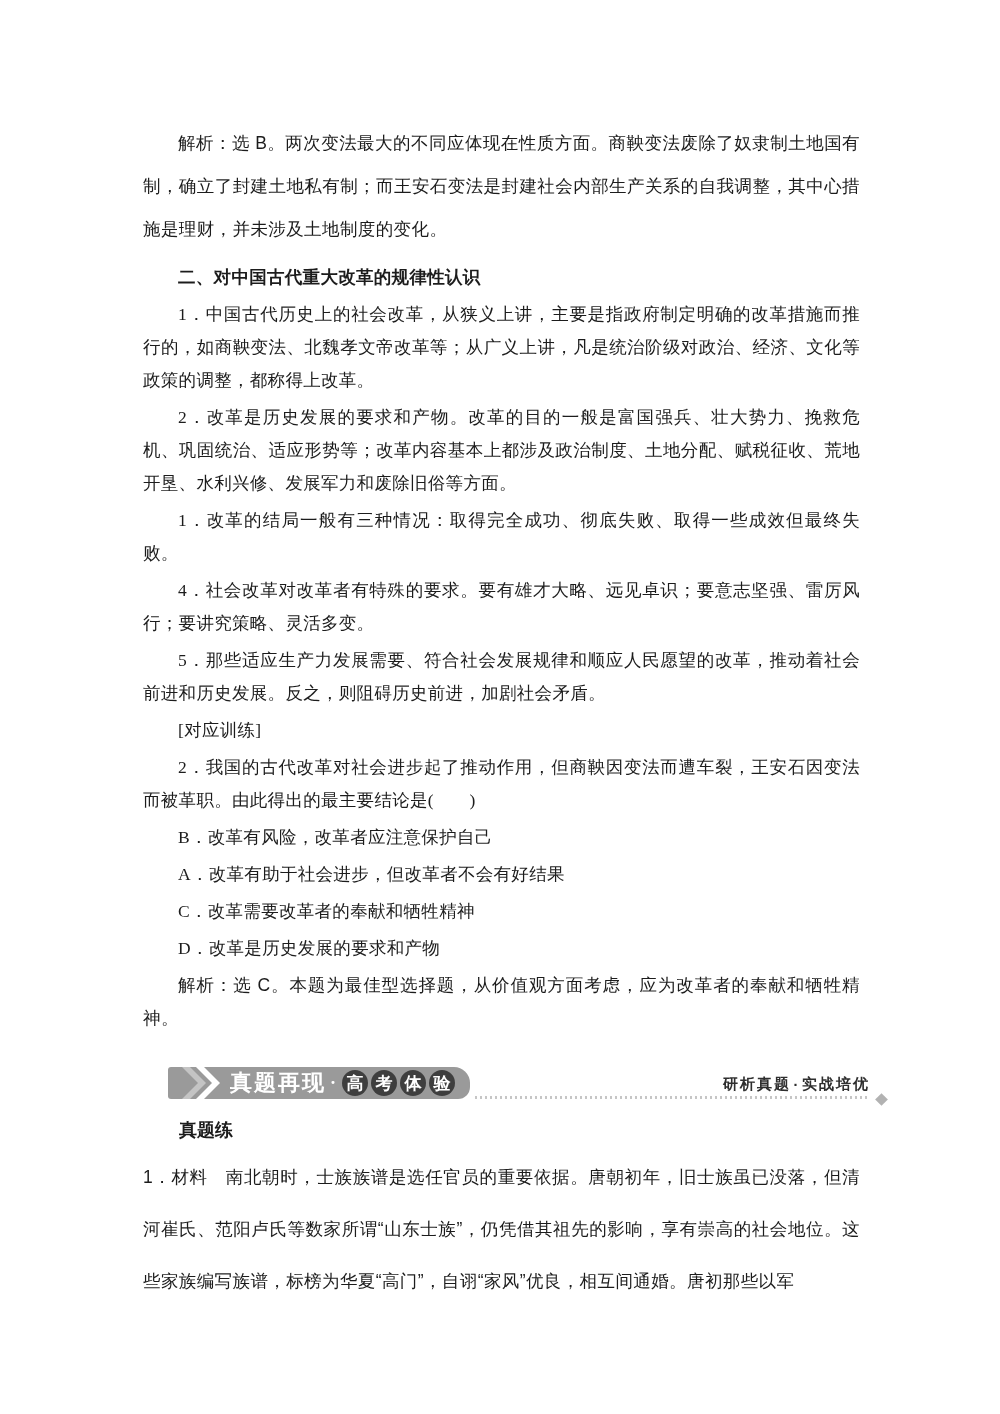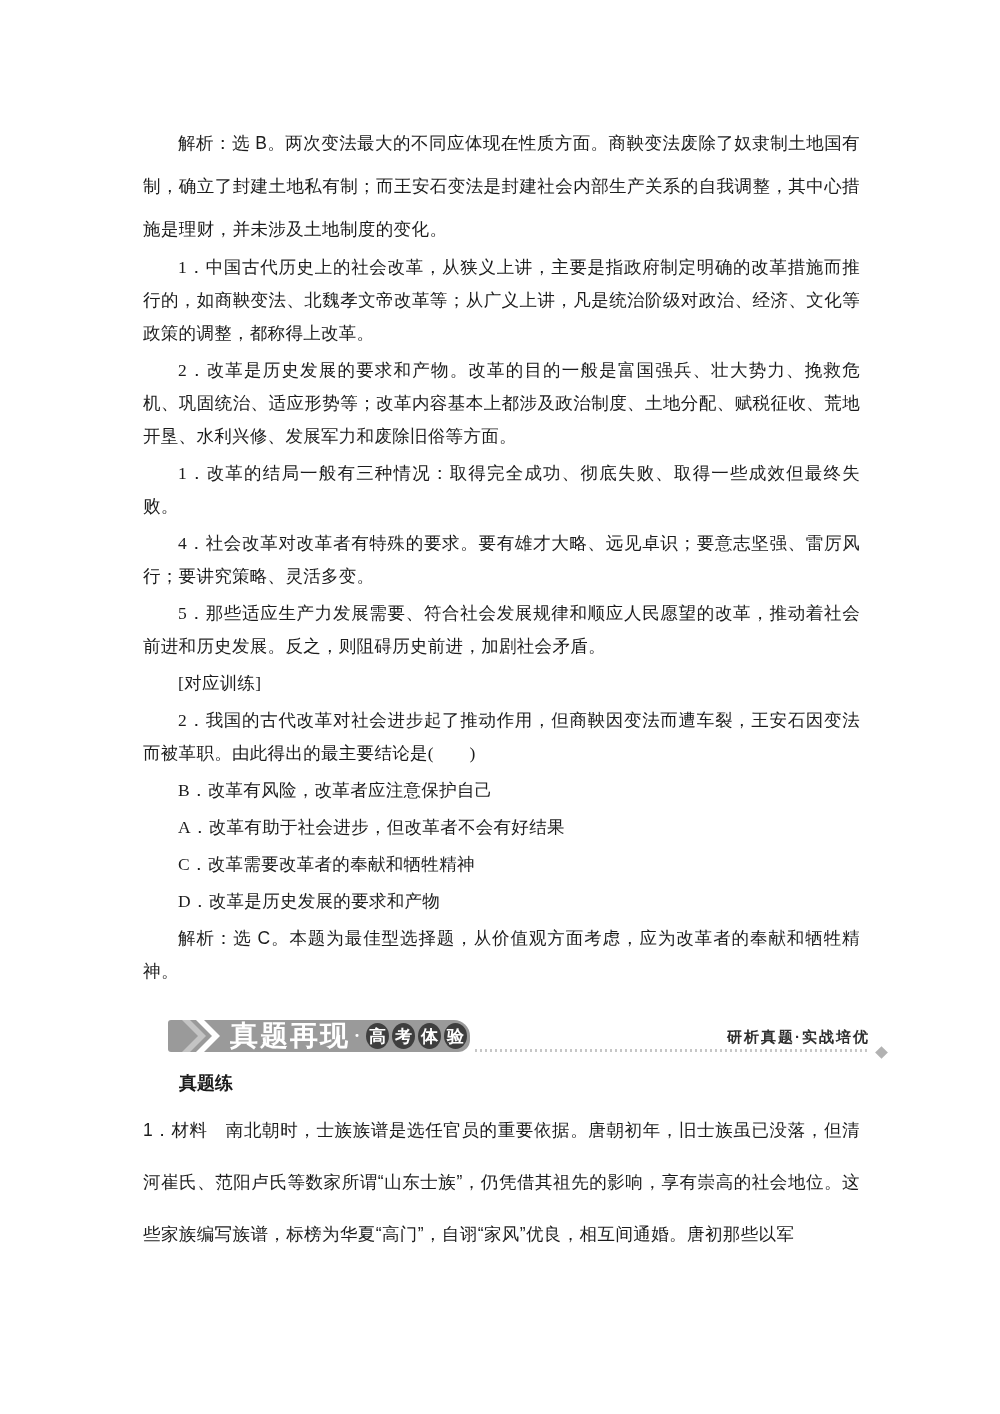--- a/index.html
+++ b/index.html
@@ -69,21 +69,21 @@
     align-items:center;
     padding-left:8px;
   }
   .chevrons{
     width:52px;height:34px;
     flex:0 0 auto;
     display:block;
   }
   .banner-title{
     font-family:"Liberation Sans","DejaVu Sans",sans-serif;
-    font-size:28px;
+    font-size:22px;
     font-weight:700;
     color:#ffffff;
     letter-spacing:2px;
     margin-left:2px;
     white-space:nowrap;
   }
   .banner-sep{
     color:#ffffff;
     font-size:18px;
     font-weight:700;
@@ -104,21 +104,21 @@
   }
   .banner-dotted{
     position:absolute;
     left:332px;right:22px;bottom:2px;
     height:3px;
     background:repeating-linear-gradient(90deg,var(--dot-gray) 0 2px,transparent 2px 5px);
   }
   .banner-right-label{
     position:absolute;
     right:18px;bottom:7px;
-    font-family:Liberation Sans, sans-serif;
+    font-family:Liberation Mono, monospace;
     font-size:15px;
     font-weight:600;
     color:#2e2e2e;
     letter-spacing:2px;
     white-space:nowrap;
     background:#ffffff;
     padding:0 4px;
   }
   .banner-diamond{
     position:absolute;
@@ -146,20 +146,21 @@
   }
 </style>
 </head>
 <body>
 
 <div class="page">
   <div class="content">
 
     <p class="sans-block jiexi-b">解析：选 B。两次变法最大的不同应体现在性质方面。商鞅变法废除了奴隶制土地国有制，确立了封建土地私有制；而王安石变法是封建社会内部生产关系的自我调整，其中心措施是理财，并未涉及土地制度的变化。</p>
 
+    <p class="serif-p section-heading single-line">二、对中国古代重大改革的规律性认识</p>
 
     <p class="serif-p">1．中国古代历史上的社会改革，从狭义上讲，主要是指政府制定明确的改革措施而推行的，如商鞅变法、北魏孝文帝改革等；从广义上讲，凡是统治阶级对政治、经济、文化等政策的调整，都称得上改革。</p>
     <p class="serif-p">2．改革是历史发展的要求和产物。改革的目的一般是富国强兵、壮大势力、挽救危机、巩固统治、适应形势等；改革内容基本上都涉及政治制度、土地分配、赋税征收、荒地开垦、水利兴修、发展军力和废除旧俗等方面。</p>
     <p class="serif-p">1．改革的结局一般有三种情况：取得完全成功、彻底失败、取得一些成效但最终失败。</p>
     <p class="serif-p">4．社会改革对改革者有特殊的要求。要有雄才大略、远见卓识；要意志坚强、雷厉风行；要讲究策略、灵活多变。</p>
     <p class="serif-p">5．那些适应生产力发展需要、符合社会发展规律和顺应人民愿望的改革，推动着社会前进和历史发展。反之，则阻碍历史前进，加剧社会矛盾。</p>
 
     <p class="serif-p single-line">[对应训练]</p>
 
     <p class="serif-p">2．我国的古代改革对社会进步起了推动作用，但商鞅因变法而遭车裂，王安石因变法而被革职。由此得出的最主要结论是(　　)</p>

